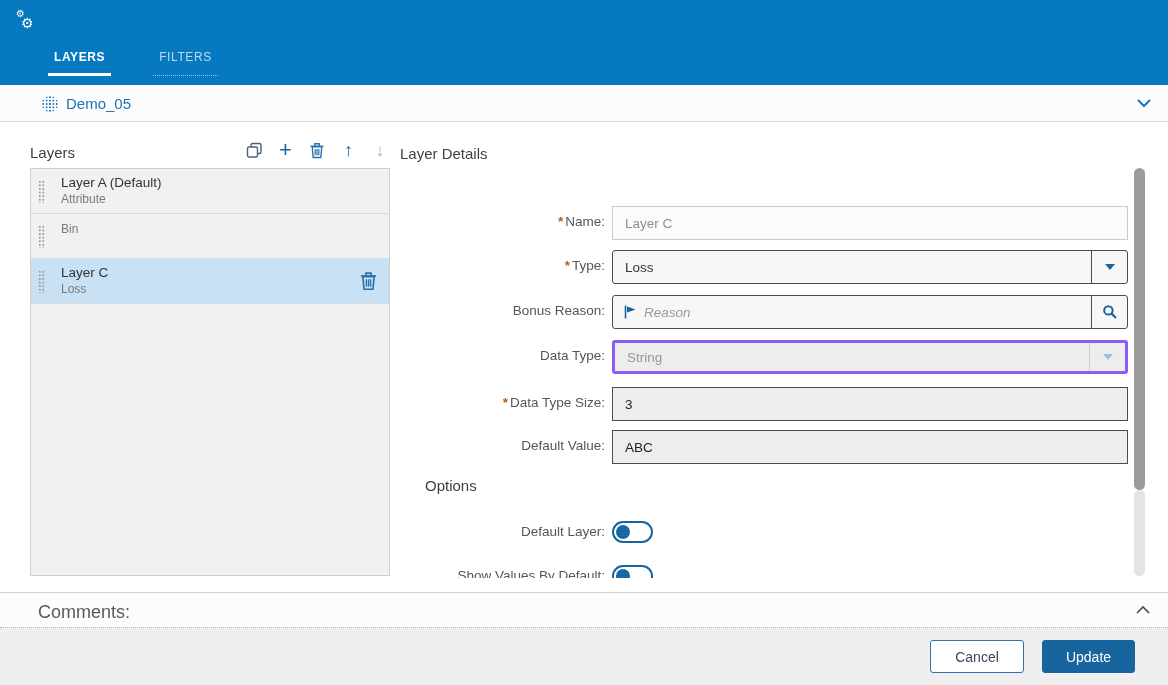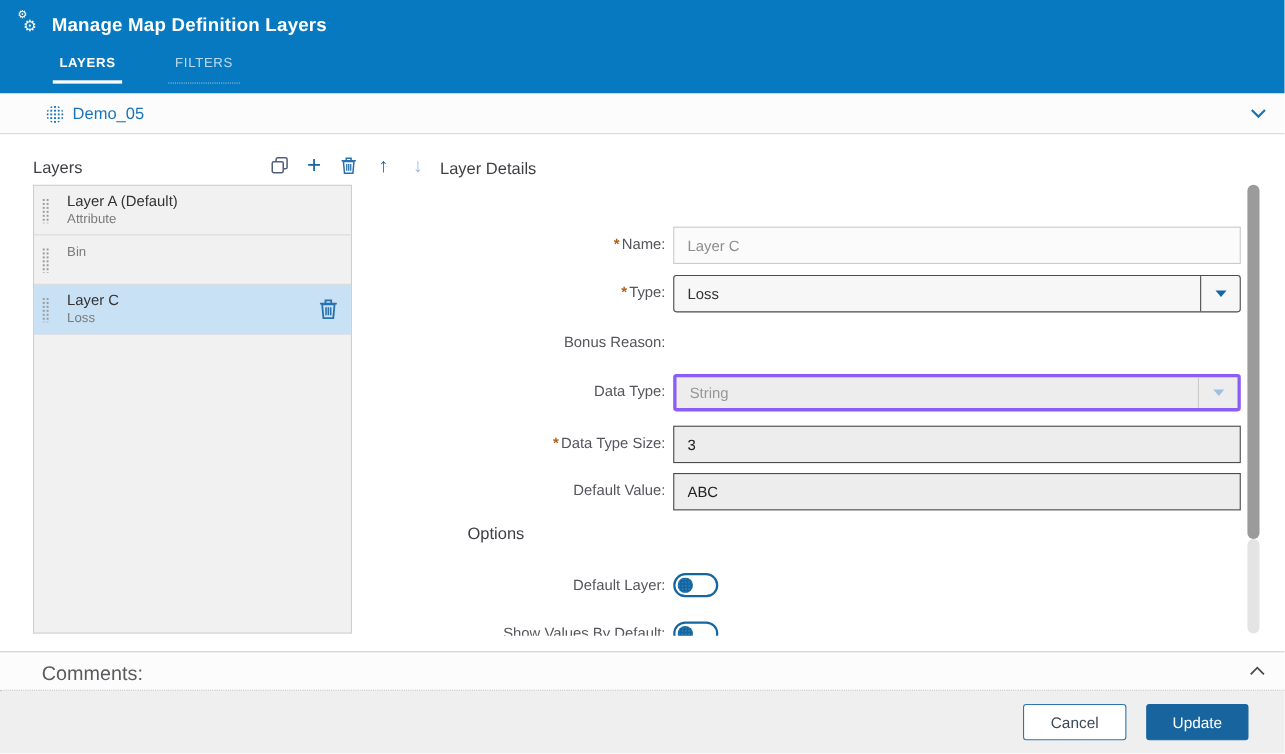--- a/index.html
+++ b/index.html
@@ -31,21 +31,21 @@
   .lp-title { left:30px; top:144px; }
   .ld-title { left:400px; top:145px; }
 
   .lp-toolbar { position:absolute; left:242px; top:138px; width:150px; display:flex; justify-content:space-between; align-items:center; }
   .tool-btn { width:24px; height:24px; display:flex; align-items:center; justify-content:center; cursor:pointer; background:none; border:none; }
   .plus-glyph { font-size:22px; color:#1565a0; line-height:20px; }
   .arrow-glyph { font-size:18px; font-weight:bold; }
   .arrow-up { color:#1565a0; }
   .arrow-down { color:#9cc0de; }
 
-  .layer-list { position:absolute; left:30px; top:168px; width:290px; height:408px; background:#f1f1f1; border:1px solid #cfcfcf; }
+  .layer-list { position:absolute; left:30px; top:168px; width:360px; height:408px; background:#f1f1f1; border:1px solid #cfcfcf; }
   .layer-item { position:relative; height:45px; border-bottom:1px solid #dadada; padding:6px 10px 0 30px; cursor:pointer; }
   .layer-item .lname { font-size:13.5px; color:#333; }
   .layer-item .ltype { font-size:12px; color:#7a7a7a; margin-top:2px; }
   .layer-item.selected { background:#c8e1f5; }
   .drag-handle { position:absolute; left:7px; top:11px; width:7px; height:23px;
                  background-image:radial-gradient(#9b9b9b 0.9px, transparent 1.1px); background-size:3.5px 3.6px; cursor:grab; }
   .row-trash { position:absolute; right:10px; top:12px; width:20px; height:20px; cursor:pointer; }
 
   
   .details-clip { position:absolute; left:396px; top:122px; width:737px; height:456px; overflow:hidden; }
@@ -106,21 +106,20 @@
 <body>
 
 <div class="dialog">
 
   <div class="app-header">
     <div class="title-row">
       <span class="gears">
           <span class="g1">⚙</span>
           <span class="g2">⚙</span>
         </span>
-      <span class="app-title">Manage Map Definition Layers</span>
     </div>
     <div class="tabs">
       <div class="tab active">LAYERS</div>
       <div class="tab inactive">FILTERS</div>
     </div>
   </div>
 
   <div class="map-bar">
     <span class="globe"></span>
     <span class="map-name">Demo_05</span>
@@ -208,20 +207,39 @@
           <div class="val">Loss</div>
           <div class="btn">
               <span class="caret"></span>
             </div>
         </div>
       </div>
     </div>
 
     <div class="form-row" style="top:173px;">
       <div class="f-label">Bonus Reason:</div>
+      <div class="f-field">
+        <div class="combo enabled">
+          <span class="flag-wrap">
+            <svg width="15" height="16" viewBox="0 0 15 16">
+                <line x1="2.5" y1="1.5" x2="2.5" y2="14.5" stroke="#1565a0" stroke-width="1.6"></line>
+                <path d="M4 2.5 L12.5 5.5 L4 8.5 Z" fill="#1565a0"></path>
+              </svg>
+          </span>
+          <input class="reason-input" placeholder="Reason" style="">
+          <div class="btn">
+            <span>
+              <svg width="16" height="16" viewBox="0 0 16 16">
+                  <circle cx="6.4" cy="6.4" r="4.2" fill="none" stroke="#1565a0" stroke-width="2"></circle>
+                  <line x1="9.6" y1="9.6" x2="14" y2="14" stroke="#1565a0" stroke-width="2.2"></line>
+                </svg>
+            </span>
+          </div>
+        </div>
+      </div>
     </div>
 
     <div class="form-row" style="top:218px;">
       <div class="f-label">Data Type:</div>
       <div class="f-field">
         <div class="combo disabled">
           <div class="val">String</div>
           <div class="btn">
               <span class="caret dim"></span>
             </div>

